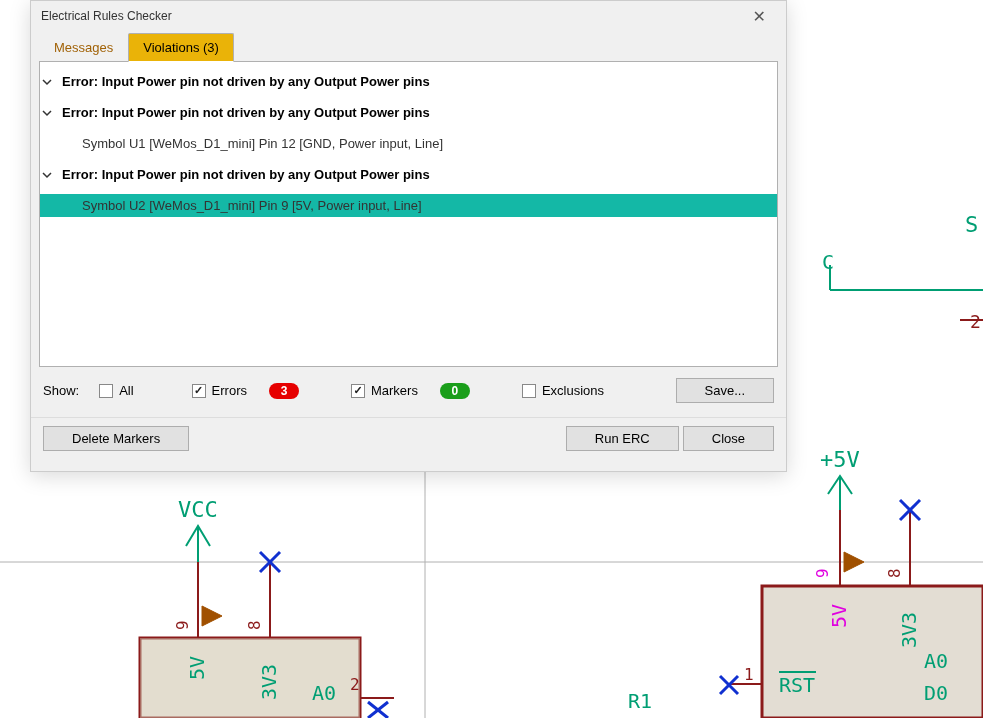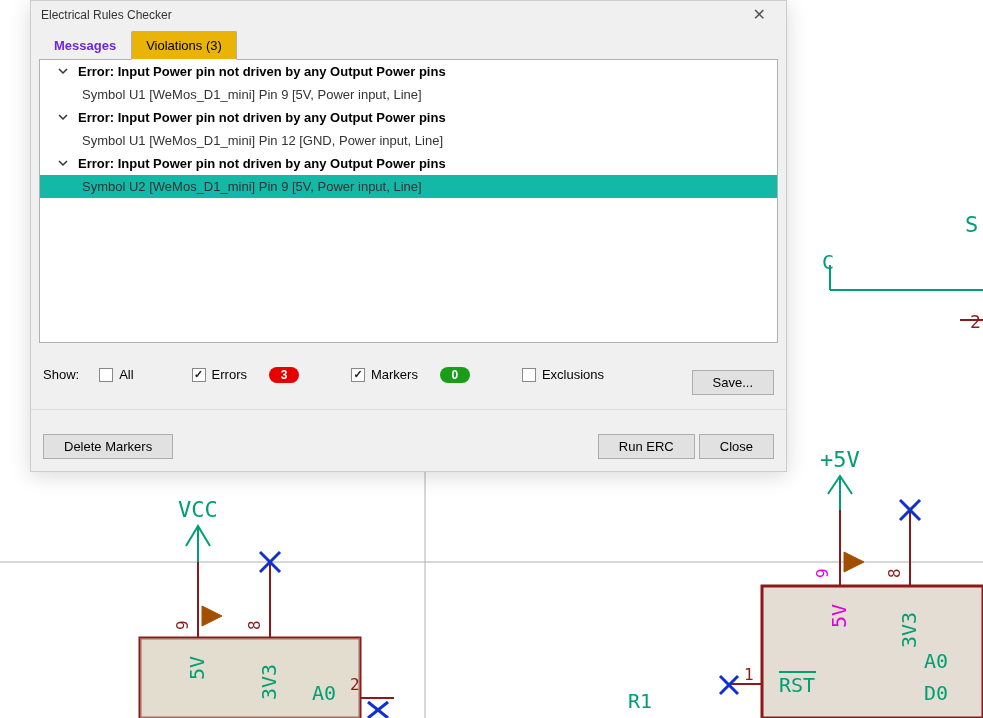--- a/index.html
+++ b/index.html
@@ -12,40 +12,40 @@
 
 
 .dialog { position: absolute; left: 30px; top: 0; width: 757px; height: 472px; background: #f0f0f0; border: 1px solid #ccc; box-shadow: 0 4px 20px rgba(0,0,0,0.15); display: flex; flex-direction: column; }
 .titlebar { height: 30px; display: flex; align-items: center; padding: 0 10px; font-size: 12px; color: #333; }
 .titlebar-title { flex: 1; }
 .close-x { font-size: 16px; color: #555; padding: 2px 10px; cursor: default; font-family: sans-serif; }
 
 .tabs { display: flex; padding: 0 8px; margin-top: 2px; }
 .tab { padding: 6px 14px; font-size: 13px; border: 1px solid transparent; cursor: default; }
 .tab.active { background: #eab308; border: 1px solid #b0b0b0; border-bottom: 1px solid #fff; border-radius: 2px 2px 0 0; position: relative; z-index: 2; }
-.tab.inactive { color: #6d28d9; font-weight: bold; }
+.tab.inactive { color: #a16207; }
 
 .list-area { margin: 0 8px; border: 1px solid #b0b0b0; background: #fff; height: 306px; overflow: auto; position: relative; top: -1px; }
-.tree-item { display: flex; align-items: center; padding: 4px 16px; }
+.tree-item { display: flex; align-items: center; padding: 4px 0; margin-top: 8px; }
 .tree-item.bold { font-weight: 600; }
 .tree-item.detail { padding-left: 42px; color: #333; }
 .tree-item.selected { background: #14b8a6; }
 .chev { width: 14px; height: 14px; margin-right: 8px; display: inline-flex; align-items: center; justify-content: center; }
 .chev svg { width: 10px; height: 10px; }
 
 .filter-row { display: flex; align-items: center; padding: 10px 12px; gap: 16px; }
 .filter-label { margin-right: 4px; }
 .chk { display: inline-flex; align-items: center; gap: 6px; margin-right: 6px; }
 .chk-box { width: 14px; height: 14px; border: 1px solid #888; background: #fff; display: inline-flex; align-items: center; justify-content: center; font-size: 11px; line-height: 1; }
 .chk-box.checked::after { content: "✓"; color: #222; font-weight: bold; }
 .badge { display: inline-block; min-width: 30px; padding: 1px 10px; border-radius: 10px; color: #fff; font-size: 12px; text-align: center; font-weight: 600; }
 .badge.red { background: #e60000; }
 .badge.green { background: #1a9e1a; }
 .spacer { flex: 1; }
-.btn { padding: 4px 20px; border: 1px solid #adadad; background: #e1e1e1; font-size: 13px; cursor: default; margin-top: 16px; }
+.btn { padding: 4px 28px; border: 1px solid #adadad; background: #e1e1e1; font-size: 13px; cursor: default; }
 
 .button-row { display: flex; padding: 8px 12px 12px; gap: 4px; border-top: 1px solid #ddd; margin-top: 4px; }
 .button-row .spacer { flex: 1; }
 </style>
 </head>
 <body>
 
 <div class="sch">
 <svg width="983" height="718">
 
@@ -132,21 +132,20 @@
 
   <div class="list-area">
     <div class="tree-item bold">
       <span class="chev">
           <svg viewBox="0 0 10 10">
             <polyline points="1,3 5,7 9,3" fill="none" stroke="#333" stroke-width="1.5"></polyline>
           </svg>
         </span>
       <span>Error: Input Power pin not driven by any Output Power pins</span>
     </div>
-    <div class="tree-item detail">Symbol U1 [WeMos_D1_mini] Pin 9 [5V, Power input, Line]</div>
 
     <div class="tree-item bold">
       <span class="chev">
           <svg viewBox="0 0 10 10">
             <polyline points="1,3 5,7 9,3" fill="none" stroke="#333" stroke-width="1.5"></polyline>
           </svg>
         </span>
       <span>Error: Input Power pin not driven by any Output Power pins</span>
     </div>
     <div class="tree-item detail">Symbol U1 [WeMos_D1_mini] Pin 12 [GND, Power input, Line]</div>

